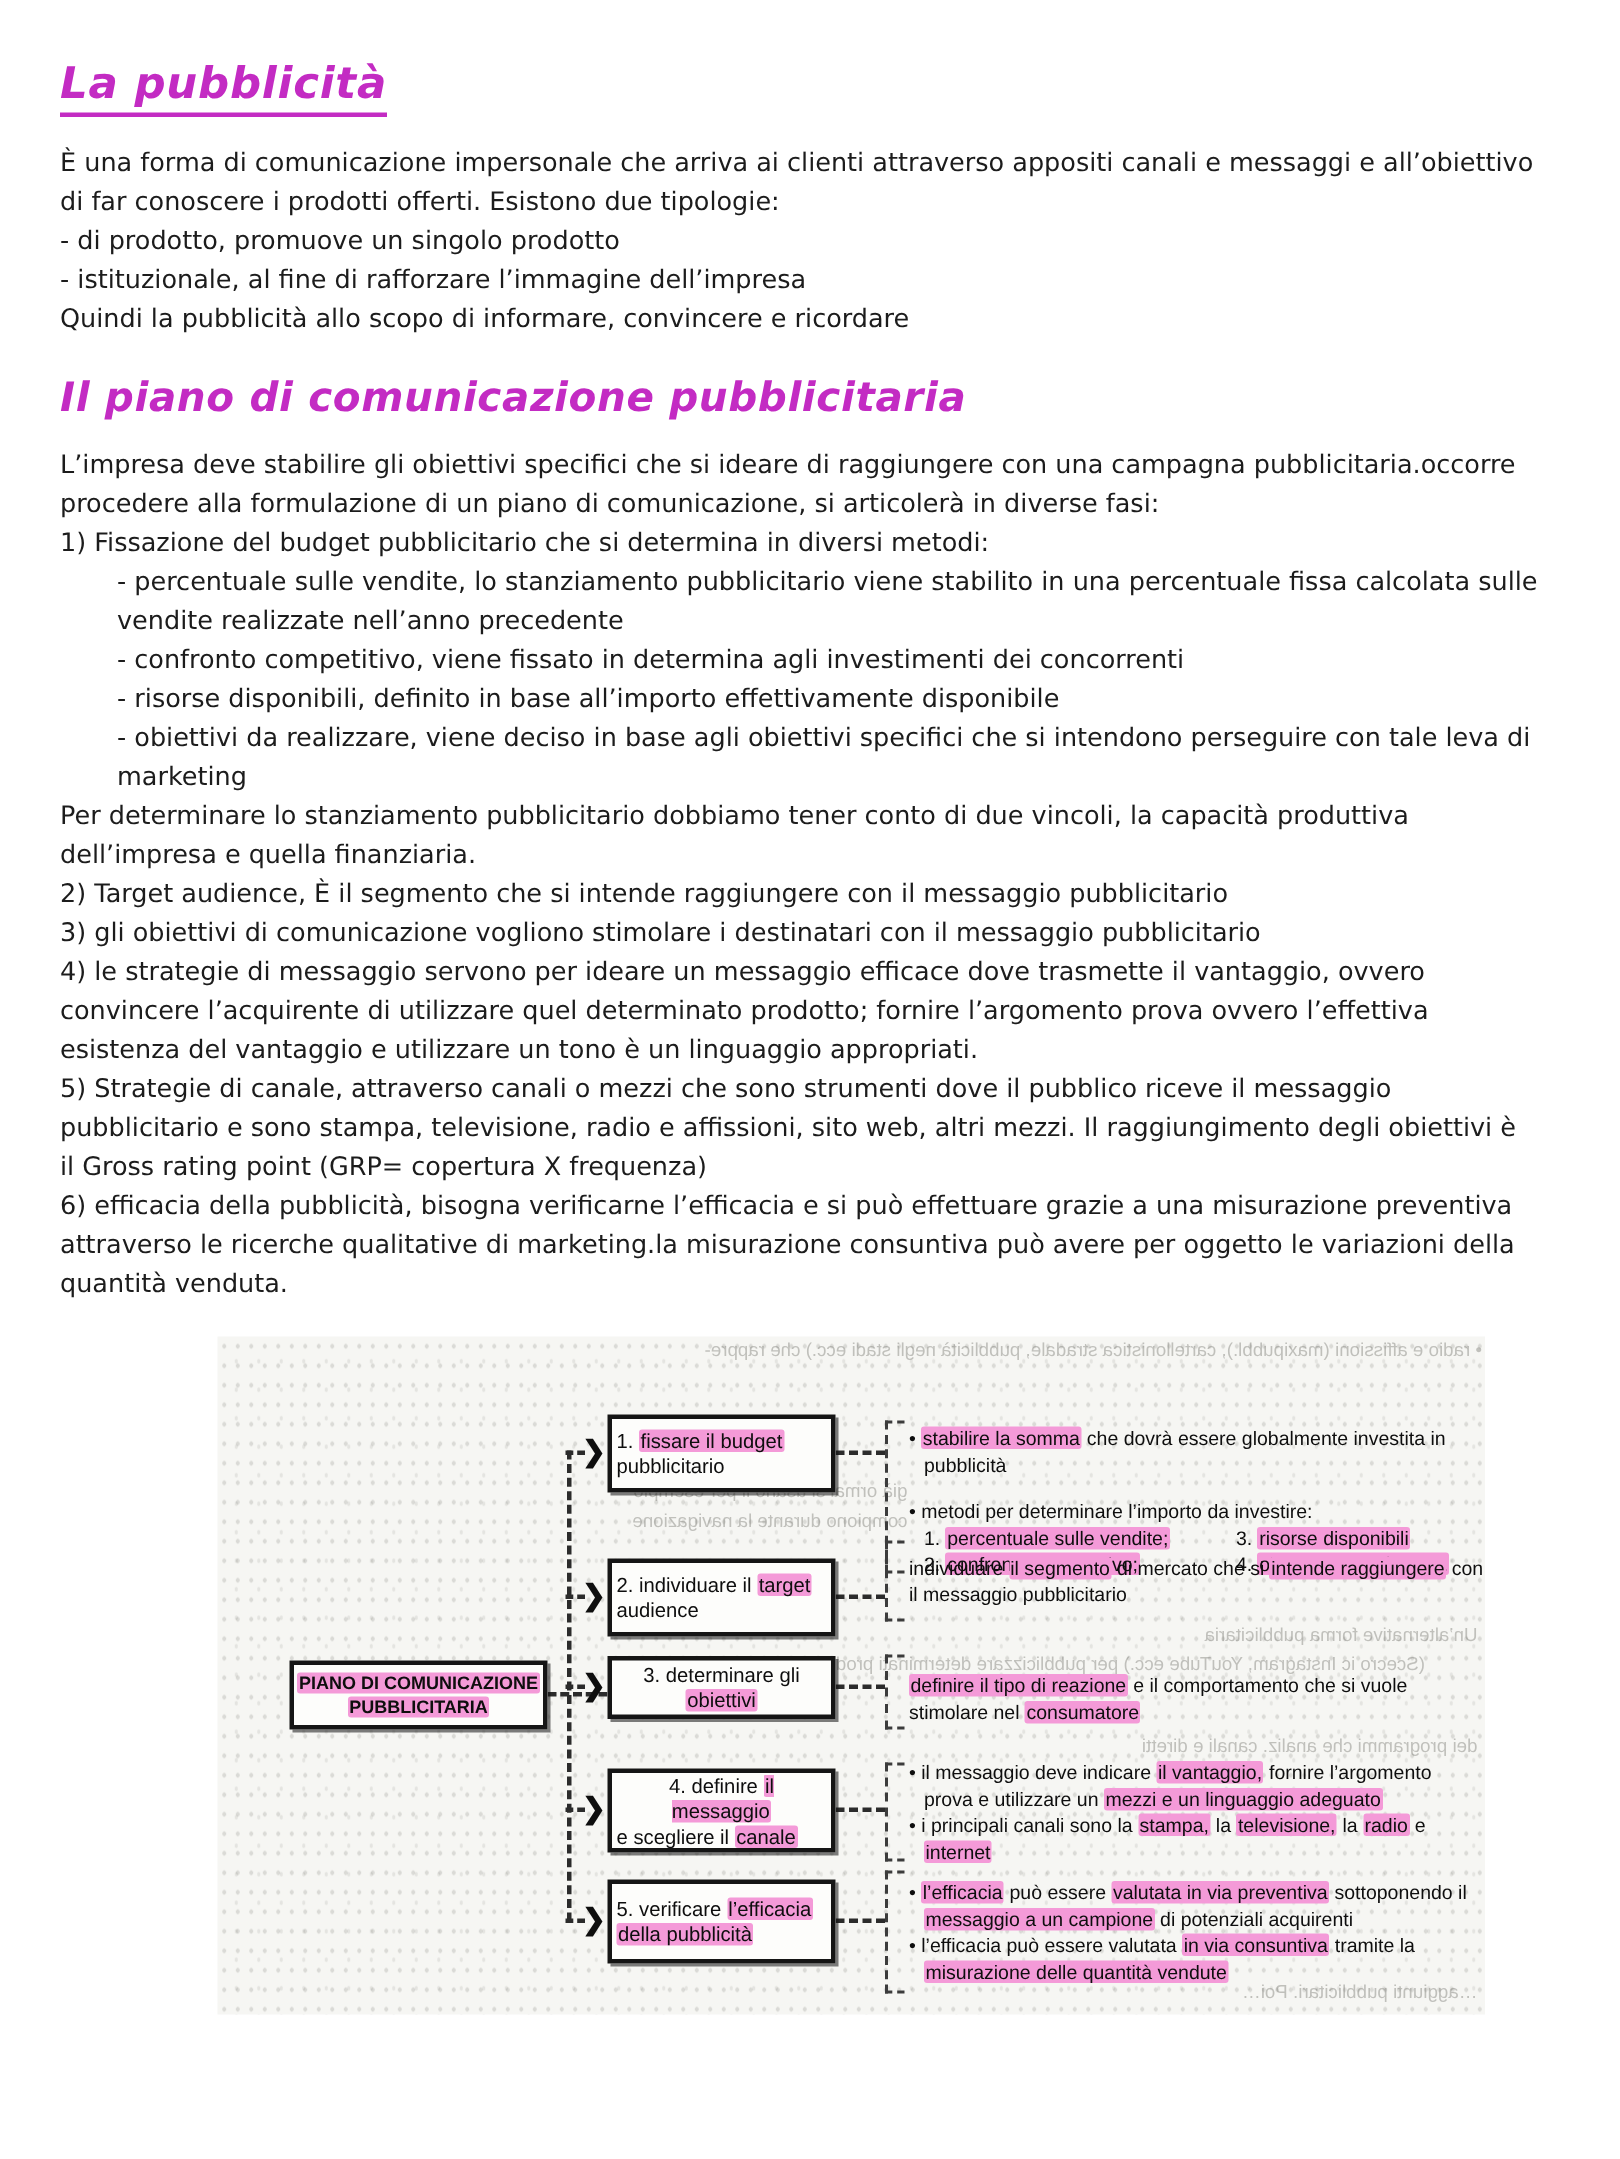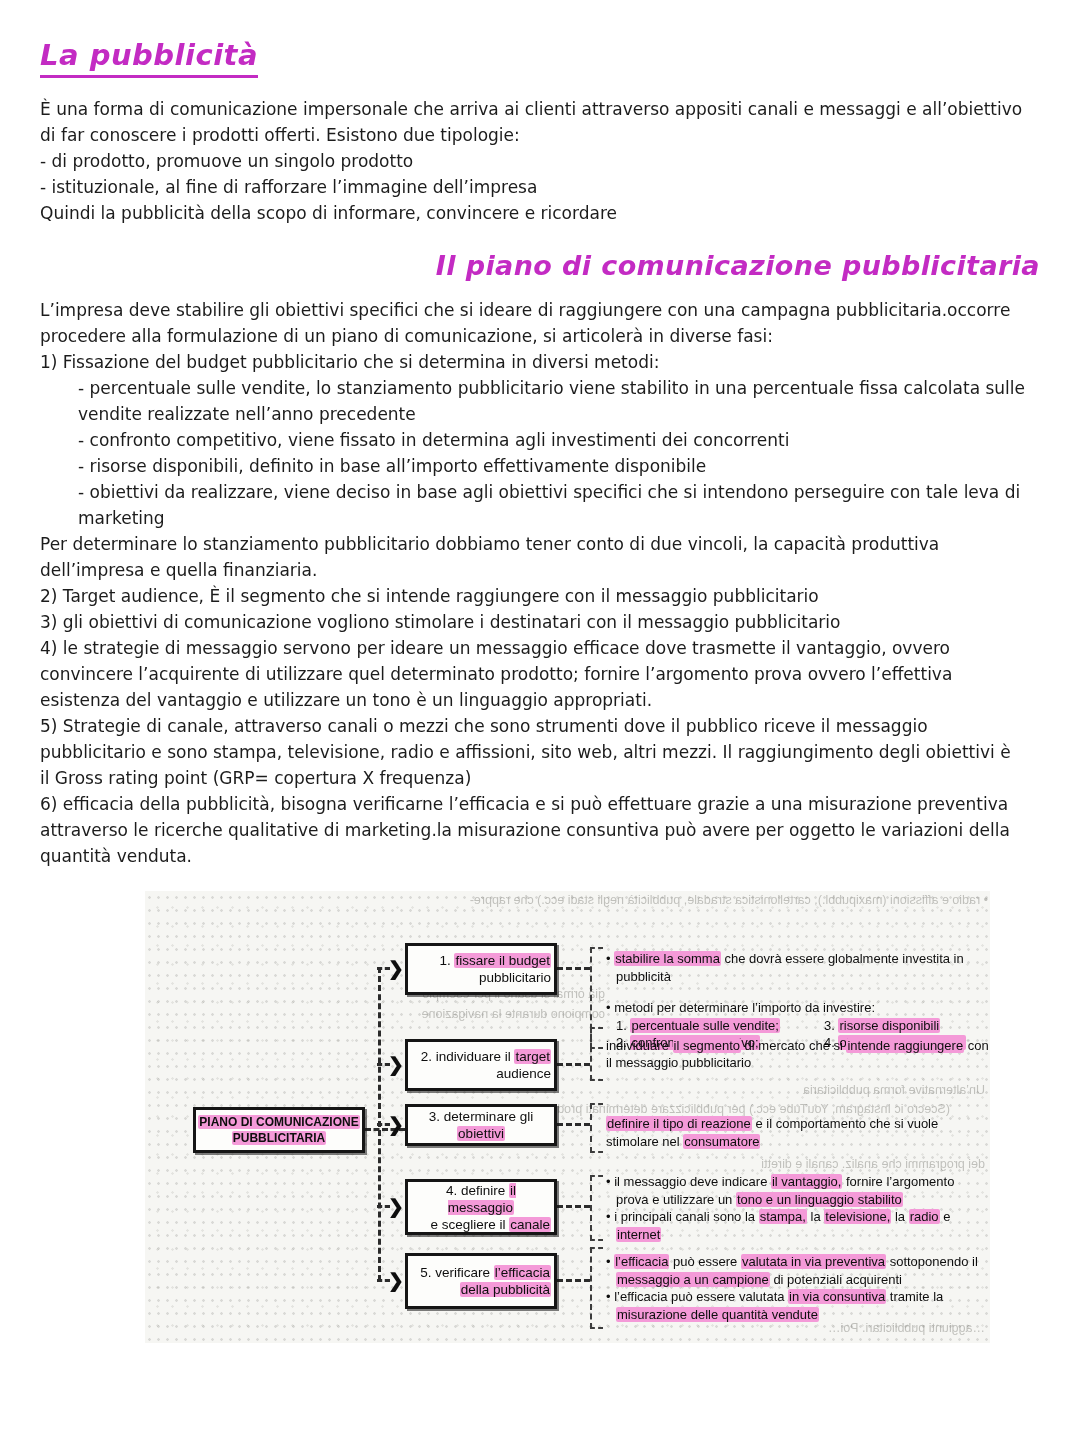--- a/index.html
+++ b/index.html
@@ -10,21 +10,20 @@
   .doc{padding:34px 40px 0 40px;}
   h1{
     display:inline-block;margin:4px 0 18px 0;
     font-size:29px;font-weight:bold;font-style:italic;letter-spacing:.5px;
     color:#c32bc3;border-bottom:3px solid #c32bc3;padding-bottom:3px;
   }
   h2{
     margin:24px 0 16px 0;
     font-size:27px;font-weight:bold;font-style:italic;letter-spacing:.4px;
     color:#c32bc3;
-    text-align:right;
   }
   .para{font-size:17px;line-height:26px;max-width:985px;}
   .para .indent{padding-left:38px;}
 
   
   .diagram{
     position:relative;margin:22px 0 0 105px;width:845px;height:452px;
     font-family:"Liberation Sans",sans-serif;font-style:normal;
     background-color:#f6f6f3;
     background-image:
@@ -46,21 +45,21 @@
 
   .main-box{
     position:absolute;left:48px;top:216px;width:172px;height:46px;box-sizing:border-box;
     border:3px solid #151515;background:#fdfdfb;box-shadow:2px 2px 0 rgba(20,20,20,.55);
     display:flex;flex-direction:column;justify-content:center;text-align:center;
     font-weight:bold;font-size:12px;line-height:16px;color:#0e0e0e;z-index:2;
   }
   .step-box{
     position:absolute;left:260px;width:152px;box-sizing:border-box;
     border:3px solid #151515;background:#fdfdfb;box-shadow:2px 2px 0 rgba(20,20,20,.55);
-    display:flex;flex-direction:column;justify-content:center;align-items:flex-end;text-align:center;
+    display:flex;flex-direction:column;justify-content:center;align-items:flex-start;text-align:center;
     font-size:13.5px;line-height:17px;color:#0e0e0e;padding:2px 3px;z-index:2;
   }
   .pos-box-1{top:52px;height:52px;}
   .pos-box-2{top:148px;height:52px;}
   .pos-box-3{top:213px;height:42px;}
   .pos-box-4{top:288px;height:56px;}
   .pos-box-5{top:362px;height:56px;}
 
   .note{
     position:absolute;left:445px;width:400px;box-sizing:border-box;padding:3px 0 3px 16px;
@@ -97,21 +96,21 @@
 <body>
 
 <div class="doc">
 
   <h1>La pubblicità</h1>
 
   <div class="para">
       <div>È una forma di comunicazione impersonale che arriva ai clienti attraverso appositi canali e messaggi e all’obiettivo di far conoscere i prodotti offerti. Esistono due tipologie:</div>
       <div>- di prodotto, promuove un singolo prodotto</div>
       <div>- istituzionale, al fine di rafforzare l’immagine dell’impresa</div>
-      <div>Quindi la pubblicità della scopo di informare, convincere e ricordare</div>
+      <div>Quindi la pubblicità allo scopo di informare, convincere e ricordare</div>
     </div>
 
   <h2>Il piano di comunicazione pubblicitaria</h2>
 
   <div class="para">
       <div>L’impresa deve stabilire gli obiettivi specifici che si ideare di raggiungere con una campagna pubblicitaria.occorre procedere alla formulazione di un piano di comunicazione, si articolerà in diverse fasi:</div>
       <div>1) Fissazione del budget pubblicitario che si determina in diversi metodi:</div>
       <div class="indent">- percentuale sulle vendite, lo stanziamento pubblicitario viene stabilito in una percentuale fissa calcolata sulle vendite realizzate nell’anno precedente</div>
       <div class="indent">- confronto competitivo, viene fissato in determina agli investimenti dei concorrenti</div>
       <div class="indent">- risorse disponibili, definito in base all’importo effettivamente disponibile</div>
@@ -177,21 +176,21 @@
         <div class="note-row"><mark>definire il tipo di reazione</mark><span> e il comportamento che si vuole stimolare nel </span><mark>consumatore</mark></div>
       </div>
       <div class="branch pos-branch-4"></div>
       <div class="arrow pos-arrow-4">❯</div>
       <div class="step-box pos-box-4">
         <div class="box-line"><span>4. definire </span><mark>il messaggio</mark></div>
         <div class="box-line"><span>e scegliere il </span><mark>canale</mark></div>
       </div>
       <div class="link pos-link-4"></div>
       <div class="note pos-note-4">
-        <div class="note-row bullet"><span>il messaggio deve indicare </span><mark>il vantaggio,</mark><span> fornire l’argomento prova e utilizzare un </span><mark>tono e un linguaggio stabilito</mark></div>
+        <div class="note-row bullet"><span>il messaggio deve indicare </span><mark>il vantaggio,</mark><span> fornire l’argomento prova e utilizzare un </span><mark>mezzi e un linguaggio adeguato</mark></div>
         <div class="note-row bullet"><span>i principali canali sono la </span><mark>stampa,</mark><span> la </span><mark>televisione,</mark><span> la </span><mark>radio</mark><span> e </span><mark>internet</mark></div>
       </div>
       <div class="branch pos-branch-5"></div>
       <div class="arrow pos-arrow-5">❯</div>
       <div class="step-box pos-box-5">
         <div class="box-line"><span>5. verificare </span><mark>l’efficacia</mark></div>
         <div class="box-line"><mark>della pubblicità</mark></div>
       </div>
       <div class="link pos-link-5"></div>
       <div class="note pos-note-5">

